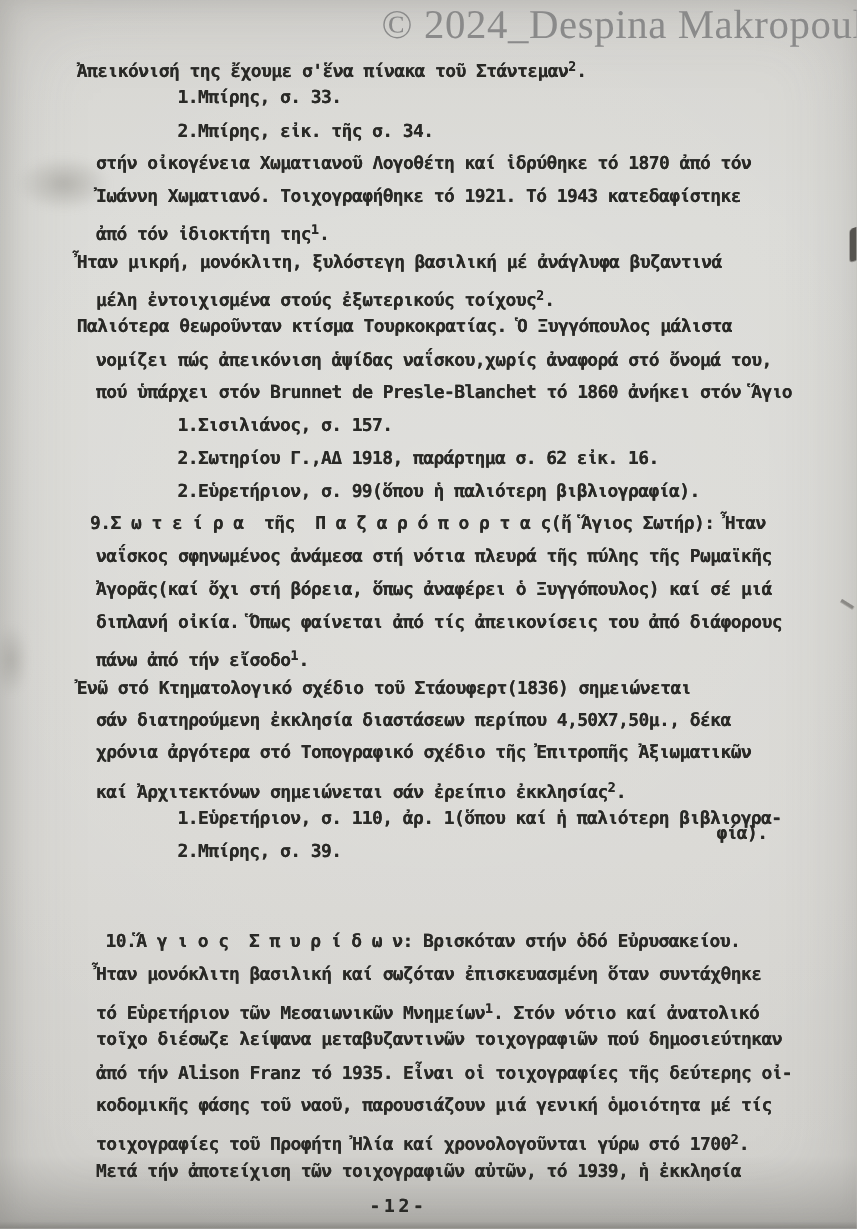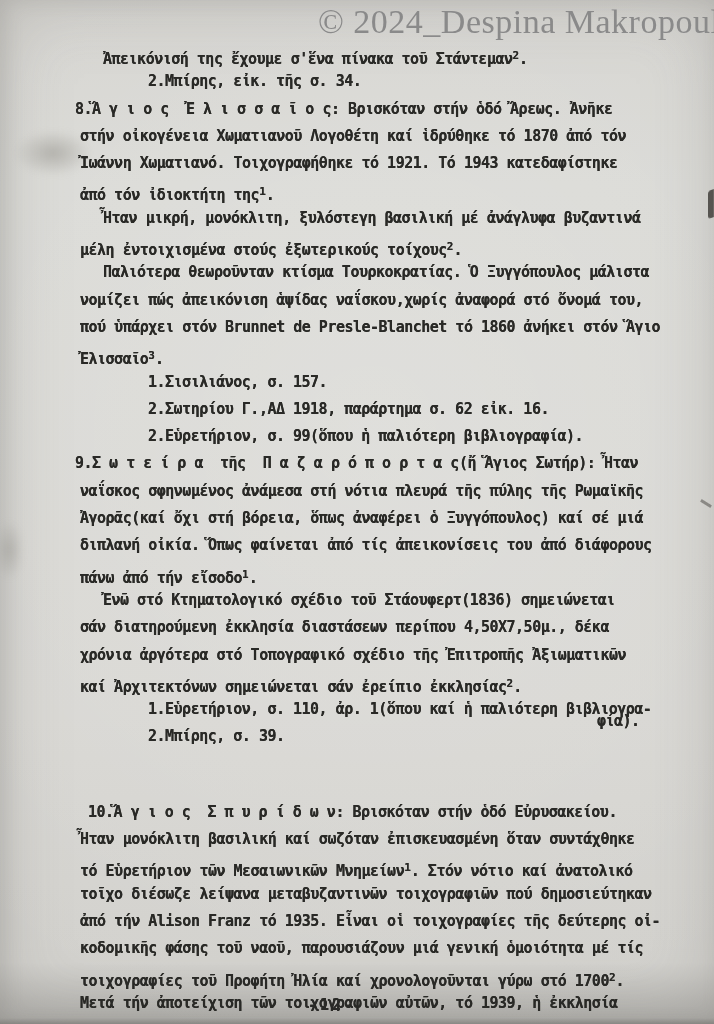--- a/index.html
+++ b/index.html
@@ -23,21 +23,21 @@
     white-space:nowrap; letter-spacing:.5px;
   }
   .textblock { position:absolute; top:41px; left:0; right:0; }
   .ln {
     position:relative; height:27.3px; white-space:pre;
     font-weight:bold; font-size:15px; line-height:27.3px;
     letter-spacing:-0.5px; color:#292926;
     text-shadow:0 0 .5px rgba(41,41,38,.85);
   }
   .ln.flush { padding-left:80px; }
-  .ln.para  { padding-left:64px;margin-left:39px; }
+  .ln.para  { padding-left:64px; }
   .ln.fn    { padding-left:148px; }
   .ln.hdr   { padding-left:75px; }
   .ln.hdr10 { padding-left:88px;margin-top:48px; }
   sup.fnref { font-size:11px; letter-spacing:0; position:relative; top:1px; }
   .wrapfrag { position:absolute; left:597px; top:12px; letter-spacing:-0.5px; }
   .pagenum {
     position:absolute; left:276px; top:996px;
     font-weight:bold; font-size:15px; color:#2a2a27; letter-spacing:3px;
     text-shadow:0 0 .5px rgba(42,42,39,.85);
     margin-left:32px;
@@ -69,31 +69,30 @@
 <div class="page">
   <div class="watermark">© 2024_Despina Makropoulou</div>
 
   <div class="smudge-left"></div>
   <div class="smudge-left2"></div>
   <div class="edge-mark-right"></div>
   <div class="edge-tick-right"></div>
 
   <div class="textblock">
       <div class="ln para"><span>Ἀπεικόνισή της ἔχουμε σ'ἕνα πίνακα τοῦ Στάντεμαν</span><sup class="fnref">2</sup><span>.</span></div>
+      <div class="ln fn"><span>1.Μπίρης, σ. 33.</span></div>
       <div class="ln fn"><span>2.Μπίρης, εἰκ. τῆς σ. 34.</span></div>
-      <div class="ln hdr"><span>8.Ἅ γ ι ο ς  Ἐ λ ι σ σ α ῖ ο ς: Βρισκόταν στήν ὁδό Ἄρεως. Ἀνῆκε</span></div>
       <div class="ln flush"><span>στήν οἰκογένεια Χωματιανοῦ Λογοθέτη καί ἱδρύθηκε τό 1870 ἀπό τόν</span></div>
       <div class="ln flush"><span>Ἰωάννη Χωματιανό. Τοιχογραφήθηκε τό 1921. Τό 1943 κατεδαφίστηκε</span></div>
       <div class="ln flush"><span>ἀπό τόν ἰδιοκτήτη της</span><sup class="fnref">1</sup><span>.</span></div>
       <div class="ln para"><span>Ἦταν μικρή, μονόκλιτη, ξυλόστεγη βασιλική μέ ἀνάγλυφα βυζαντινά</span></div>
       <div class="ln flush"><span>μέλη ἐντοιχισμένα στούς ἐξωτερικούς τοίχους</span><sup class="fnref">2</sup><span>.</span></div>
       <div class="ln para"><span>Παλιότερα θεωροῦνταν κτίσμα Τουρκοκρατίας. Ὁ Ξυγγόπουλος μάλιστα</span></div>
       <div class="ln flush"><span>νομίζει πώς ἀπεικόνιση ἁψίδας ναΐσκου,χωρίς ἀναφορά στό ὄνομά του,</span></div>
       <div class="ln flush"><span>πού ὑπάρχει στόν Brunnet de Presle-Blanchet τό 1860 ἀνήκει στόν Ἅγιο</span></div>
-      <div class="ln flush"><span>Ἐλισσαῖο</span><sup class="fnref">3</sup><span>.</span></div>
       <div class="ln fn"><span>1.Σισιλιάνος, σ. 157.</span></div>
       <div class="ln fn"><span>2.Σωτηρίου Γ.,ΑΔ 1918, παράρτημα σ. 62 εἰκ. 16.</span></div>
       <div class="ln fn"><span>2.Εὑρετήριον, σ. 99(ὅπου ἡ παλιότερη βιβλιογραφία).</span></div>
       <div class="ln hdr"><span>9.Σ ω τ ε ί ρ α  τῆς  Π α ζ α ρ ό π ο ρ τ α ς(ἤ Ἅγιος Σωτήρ): Ἦταν</span></div>
       <div class="ln flush"><span>ναΐσκος σφηνωμένος ἀνάμεσα στή νότια πλευρά τῆς πύλης τῆς Ρωμαϊκῆς</span></div>
       <div class="ln flush"><span>Ἀγορᾶς(καί ὄχι στή βόρεια, ὅπως ἀναφέρει ὁ Ξυγγόπουλος) καί σέ μιά</span></div>
       <div class="ln flush"><span>διπλανή οἰκία. Ὅπως φαίνεται ἀπό τίς ἀπεικονίσεις του ἀπό διάφορους</span></div>
       <div class="ln flush"><span>πάνω ἀπό τήν εἴσοδο</span><sup class="fnref">1</sup><span>.</span></div>
       <div class="ln para"><span>Ἐνῶ στό Κτηματολογικό σχέδιο τοῦ Στάουφερτ(1836) σημειώνεται</span></div>
       <div class="ln flush"><span>σάν διατηρούμενη ἐκκλησία διαστάσεων περίπου 4,50Χ7,50μ., δέκα</span></div>

